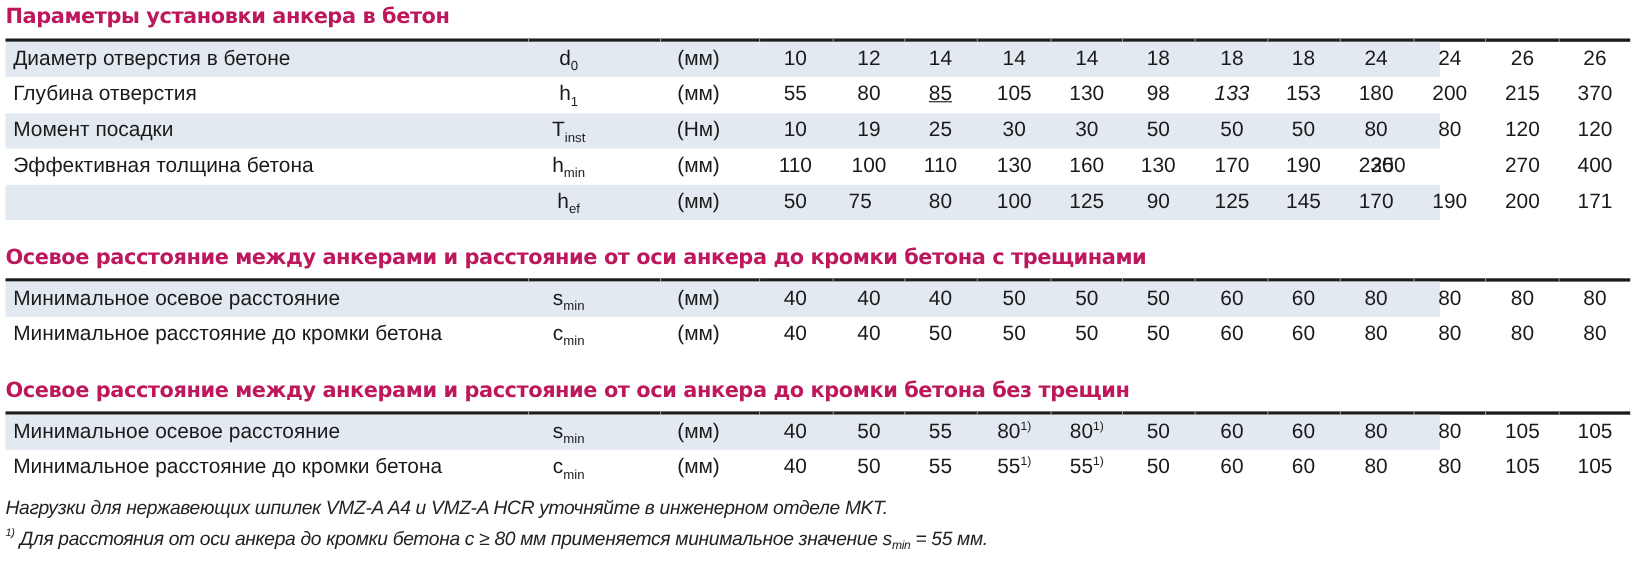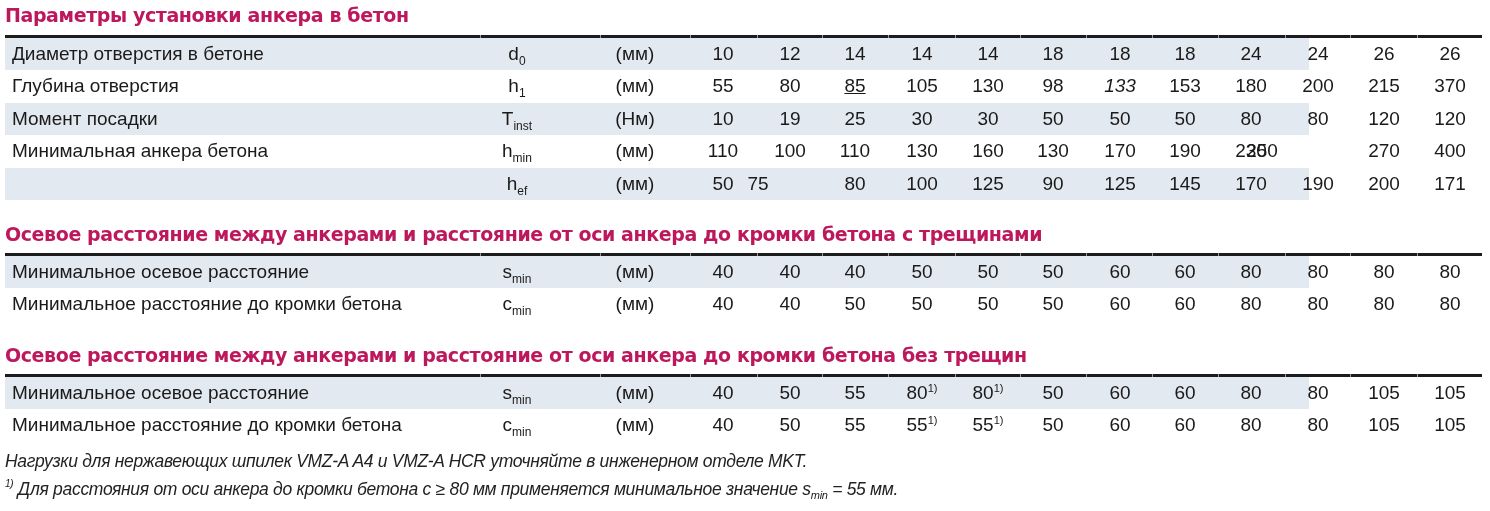--- a/index.html
+++ b/index.html
@@ -98,41 +98,41 @@
         <span class="cell val" style="left: 950px;"><span>30</span></span>
         <span class="cell val" style="left: 1015px;"><span>50</span></span>
         <span class="cell val" style="left: 1082px;"><span>50</span></span>
         <span class="cell val" style="left: 1147px;"><span>50</span></span>
         <span class="cell val" style="left: 1213px;"><span>80</span></span>
         <span class="cell val" style="left: 1280px;"><span>80</span></span>
         <span class="cell val" style="left: 1346px;"><span>120</span></span>
         <span class="cell val" style="left: 1412px;"><span>120</span></span>
       </div>
       <div class="row" style="top: 100.2px;">
-        <span class="cell label">Минимальная анкера бетона</span>
+        <span class="cell label">Эффективная толщина бетона</span>
         <span class="cell sym"><span>h</span><sub>min</sub></span>
         <span class="cell unit">(мм)</span>
         <span class="cell val" style="left: 685px;"><span>110</span></span>
         <span class="cell val" style="left: 752px;"><span>100</span></span>
         <span class="cell val" style="left: 817px;"><span>110</span></span>
         <span class="cell val" style="left: 884px;"><span>130</span></span>
         <span class="cell val" style="left: 950px;"><span>160</span></span>
         <span class="cell val" style="left: 1015px;"><span>130</span></span>
         <span class="cell val" style="left: 1082px;"><span>170</span></span>
         <span class="cell val" style="left: 1147px;"><span>190</span></span>
         <span class="cell val" style="left: 1213px;"><span>230</span></span>
         <span class="cell val" style="left: 1224px;"><span>250</span></span>
         <span class="cell val" style="left: 1346px;"><span>270</span></span>
         <span class="cell val" style="left: 1412px;"><span>400</span></span>
       </div>
       <div class="row band" style="top: 132.6px;">
         <span class="cell sym"><span>h</span><sub>ef</sub></span>
         <span class="cell unit">(мм)</span>
         <span class="cell val" style="left: 685px;"><span>50</span></span>
-        <span class="cell val" style="left: 720px; text-align: center;"><span>75</span></span>
+        <span class="cell val" style="left: 744px; text-align: center;"><span>75</span></span>
         <span class="cell val" style="left: 817px;"><span>80</span></span>
         <span class="cell val" style="left: 884px;"><span>100</span></span>
         <span class="cell val" style="left: 950px;"><span>125</span></span>
         <span class="cell val" style="left: 1015px;"><span>90</span></span>
         <span class="cell val" style="left: 1082px;"><span>125</span></span>
         <span class="cell val" style="left: 1147px;"><span>145</span></span>
         <span class="cell val" style="left: 1213px;"><span>170</span></span>
         <span class="cell val" style="left: 1280px;"><span>190</span></span>
         <span class="cell val" style="left: 1346px;"><span>200</span></span>
         <span class="cell val" style="left: 1412px;"><span>171</span></span>

